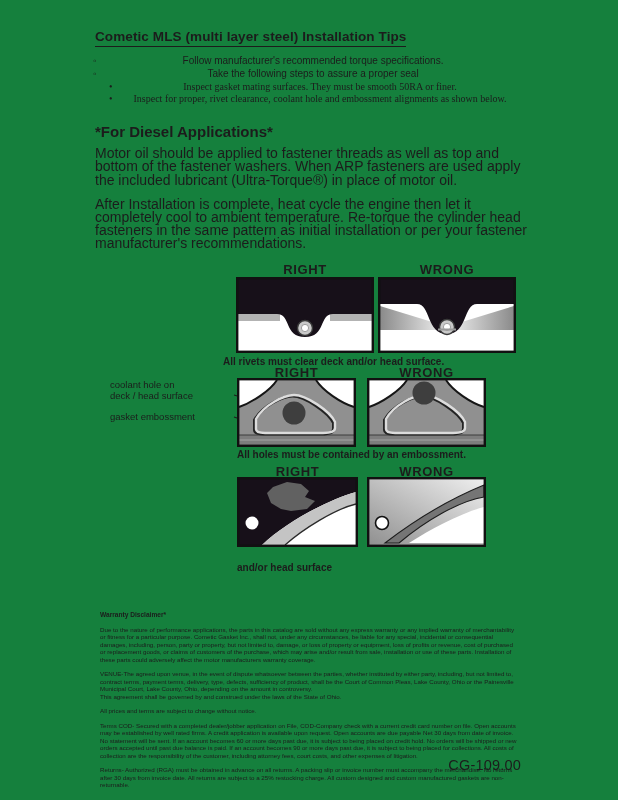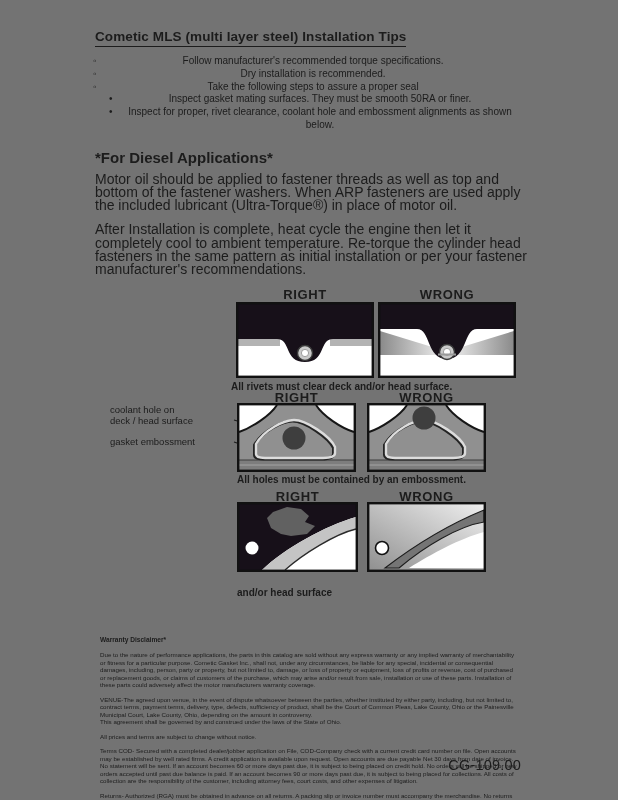--- a/index.html
+++ b/index.html
@@ -1,30 +1,30 @@
 <!DOCTYPE html>
 <html><head>
 <meta charset="utf-8">
 <style>
   html,body{margin:0;padding:0;background:#e8e8e8;}
   .page{
-    position:relative;width:618px;height:800px;background:#737373;
+    position:relative;width:618px;height:800px;background:#15803d;
     font-family:"Liberation Sans","DejaVu Sans",sans-serif;color:#1c1c1c;
     overflow:hidden;margin:0 auto;
   }
   .content{padding:27px 96px 0 95px;}
   .doc-title{
     display:inline-block;font-size:13.5px;font-weight:bold;margin:0 0 6px 0;
     border-bottom:1.6px solid #1c1c1c;padding-bottom:2px;letter-spacing:.1px;
   }
   .tips{list-style:none;margin:2px 0 0 0;padding:0;font-size:10px;line-height:12.8px;text-align:center;}
   .tips li{position:relative;}
   .tips li.l1{padding-left:9px;}
   .tips li.l1::before{content:"◦";position:absolute;left:-2px;top:0;font-size:10px;}
-  .tips li.l2{padding-left:23px;}
+  .tips li.l2{padding-left:23px;font-family:Liberation Serif, serif;}
   .tips li.l2::before{content:"•";position:absolute;left:14px;top:0;font-size:10px;}
   .diesel-heading{font-size:15px;font-weight:bold;margin:17px 0 7px 0;}
   .content p{font-size:14px;line-height:13.2px;margin:0 0 11px 0;width:436px;}
   .figure-area{position:relative;width:557px;height:314px;margin-top:10px;}
   .figure-area .abs{position:absolute;}
   .rw-label{font-size:13px;font-weight:bold;letter-spacing:.6px;text-align:center;}
   .fig-caption{font-size:10px;font-weight:bold;line-height:12px;white-space:nowrap;}
   .ann-label{font-size:9.5px;line-height:11px;text-align:left;width:123px;}
   .warranty{padding:0 98px 0 100px;margin-top:35px;}
   .warranty h3{font-size:6.6px;margin:0 0 8px 0;}
@@ -34,21 +34,20 @@
   svg{display:block;}
 </style>
 </head>
 <body>
 
 <div class="page">
   <div class="content">
     <h1 class="doc-title">Cometic MLS (multi layer steel) Installation Tips</h1>
     <ul class="tips">
       <li class="l1">Follow manufacturer's recommended torque specifications.</li>
-      <li class="l1">Dry installation is recommended.</li>
       <li class="l1">Take the following steps to assure a proper seal</li>
       <li class="l2">Inspect gasket mating surfaces.  They must be smooth 50RA or finer.</li>
       <li class="l2">Inspect for proper, rivet clearance, coolant hole and embossment alignments as shown below.</li>
     </ul>
     <h2 class="diesel-heading">*For Diesel Applications*</h2>
     <p>Motor oil should be applied to fastener threads as well as top and bottom of the fastener washers. When ARP fasteners are used apply the included lubricant (Ultra-Torque®) in place of motor oil.</p>
     <p>After Installation is complete, heat cycle the engine then let it completely cool to ambient temperature. Re-torque the cylinder head fasteners in the same pattern as initial installation or per your fastener manufacturer's recommendations.</p>
   </div>
 
   <div class="figure-area">
@@ -81,21 +80,21 @@
       <path d="M2,29 L64,48 L64,53 L2,53 Z" fill="url(#gL)"></path>
       <path d="M136,29 L74,48 L74,53 L136,53 Z" fill="url(#gR)"></path>
       <rect x="2" y="53" width="134" height="21" fill="#ffffff"></rect>
       <path d="M2,2 H136 V27 H99 C85,27 90,57 69,57 C48,57 53,27 39,27 H2 Z" fill="#171019"></path>
       <circle cx="69" cy="50" r="7.5" fill="#c9c9c9" stroke="#3a3a3a" stroke-width="1.4"></circle>
       <circle cx="69" cy="50" r="3.6" fill="#ffffff" stroke="#8c8c8c" stroke-width="0.8"></circle>
       <line x1="60" y1="52.5" x2="78" y2="52.5" stroke="#9a9a9a" stroke-width="2"></line>
       <rect x="1.2" y="1.2" width="135.6" height="73.6" fill="none" stroke="#111111" stroke-width="2.4"></rect>
     </svg>
 
-    <div class="abs fig-caption" style="left:231px;top:94px">All rivets must clear deck and/or head surface.</div>
+    <div class="abs fig-caption" style="left:223px;top:94px">All rivets must clear deck and/or head surface.</div>
 
     <div class="abs rw-label" style="left:237px;top:103px;width:119px">RIGHT</div>
     <div class="abs rw-label" style="left:367px;top:103px;width:119px">WRONG</div>
 
     <div class="abs ann-label" style="left:110px;top:117px">
       <span>coolant hole on</span><br>
       <span>deck / head surface</span>
     </div>
     <div class="abs ann-label" style="left:110px;top:149px">gasket embossment</div>
 

